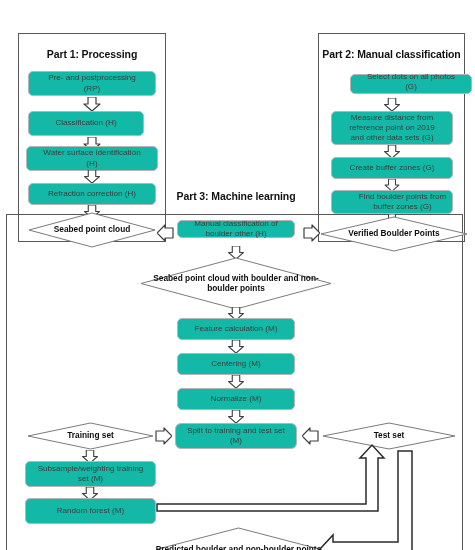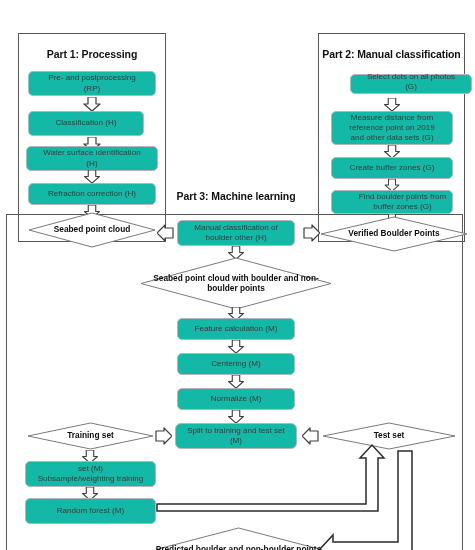--- a/index.html
+++ b/index.html
@@ -230,21 +230,21 @@
       </span>
     </div>
   </div>
 
   <div class="barrow" style="left:157px; top:200px; width:17px; height:18px;">
     <svg viewBox="0 0 17 18">
         <polygon points="0,9 8,1 8,4 16,4 16,14 8,14 8,17" fill="#ffffff" stroke="#3f3f3f" stroke-width="1.2" stroke-linejoin="round"></polygon>
       </svg>
   </div>
 
-  <div class="pbox" style="left:177px; top:196px; width:118px; height:26px;justify-content:center;">
+  <div class="pbox" style="left:177px; top:196px; width:118px; height:18px;justify-content:center;">
     <span>
       <span>Manual classification of</span>
       <span>boulder other (H)</span>
     </span>
   </div>
 
   <div class="barrow" style="left:303px; top:200px; width:17px; height:18px;">
     <svg viewBox="0 0 17 18">
         <polygon points="17,9 9,1 9,4 1,4 1,14 9,14 9,17" fill="#ffffff" stroke="#3f3f3f" stroke-width="1.2" stroke-linejoin="round"></polygon>
       </svg>
@@ -343,22 +343,22 @@
   </div>
 
   <div class="barrow" style="left:81px; top:426px; width:18px; height:14px;">
     <svg viewBox="0 0 18 15">
         <polygon points="5,0 13,0 13,7 17,7 9,14 1,7 5,7" fill="#ffffff" stroke="#3f3f3f" stroke-width="1.2" stroke-linejoin="round"></polygon>
       </svg>
   </div>
 
   <div class="pbox" style="left:25px; top:437px; width:131px; height:26px;">
     <span>
+      <span>Subsample/weighting training</span>
       <span>set (M)</span>
-      <span>Subsample/weighting training</span>
     </span>
   </div>
 
   <div class="barrow" style="left:81px; top:463px; width:18px; height:14px;">
     <svg viewBox="0 0 18 15">
         <polygon points="5,0 13,0 13,7 17,7 9,14 1,7 5,7" fill="#ffffff" stroke="#3f3f3f" stroke-width="1.2" stroke-linejoin="round"></polygon>
       </svg>
   </div>
 
   <div class="pbox" style="left:25px; top:474px; width:131px; height:26px;">

